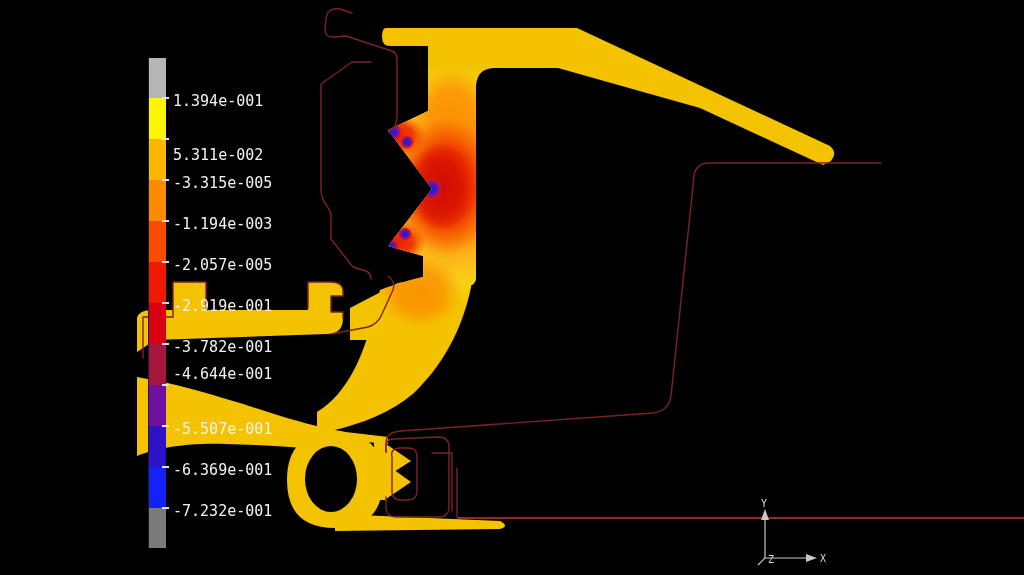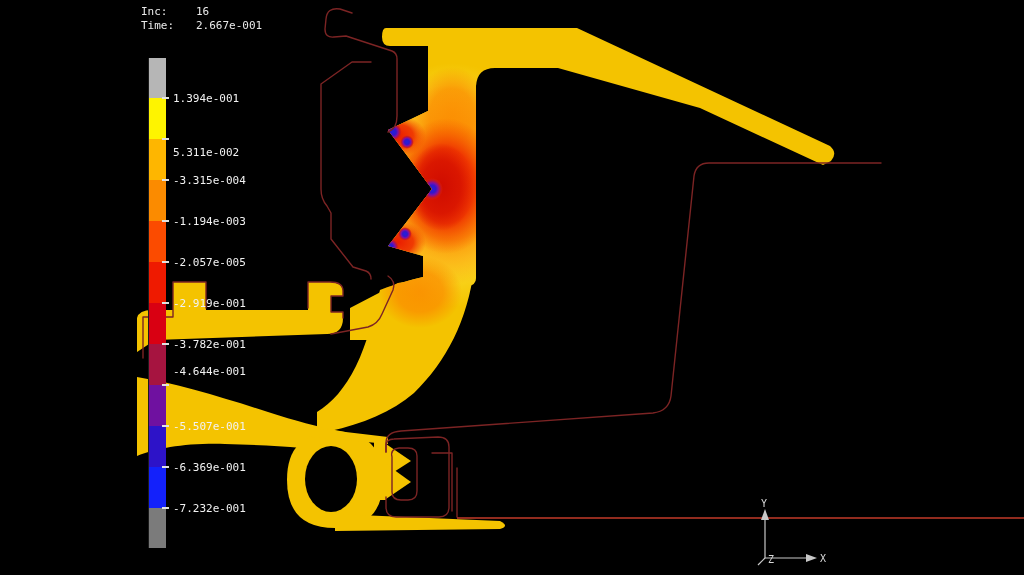--- a/index.html
+++ b/index.html
@@ -11,44 +11,34 @@
   
   .readout{position:absolute;left:141px;top:5px;color:#e9e9e9;font-size:11px;line-height:14px;}
   .readout .row{display:flex;}
   .readout .lab{display:inline-block;width:55px;}
   
   .legend{position:absolute;left:148px;top:58px;width:130px;height:490px;}
   .legend-bar{position:absolute;left:0;top:0;width:17px;height:490px;border-left:1px solid #1c1c1c;}
   .legend-bar .band{width:17px;height:41px;}
   .legend-bar .band:first-child,.legend-bar .band:last-child{height:40px;}
   .legend .tick{position:absolute;left:14px;width:7px;height:2px;background:#e2e2e2;}
-  .legend-label{position:absolute;left:25px;color:#f2f2f2;font-size:11px;white-space:nowrap;}
+  .legend-label{position:absolute;left:25px;color:#f2f2f2;font-size:15px;white-space:nowrap;}
   svg{position:absolute;left:0;top:0;}
   .wire{fill:none;stroke:var(--c-wireframe,#7c2424);stroke-width:1.4;stroke-linejoin:round;stroke-linecap:round;}
   .wirebright{fill:none;stroke:var(--c-wireframe-bright,#c23a28);stroke-width:1.6;}
   .goldfill{fill:var(--c-body,#f4c300);stroke:none;}
   .axisline{stroke:var(--c-axis,#c8c8c8);stroke-width:1.2;fill:none;}
   .axishead{fill:var(--c-axis,#c8c8c8);}
   .axistext{fill:#d8d8d8;font-size:10px;font-family:"DejaVu Sans Mono",monospace;}
 </style>
 </head>
 <body>
 
 <div id="stage">
 
-  <div class="readout">
-    <div class="row">
-      <span class="lab">Inc:</span>
-      <span class="val">16</span>
-    </div>
-    <div class="row">
-      <span class="lab">Time:</span>
-      <span class="val">2.667e-001</span>
-    </div>
-  </div>
 
   <svg width="1024" height="575" viewBox="0 0 1024 575">
     <defs>
       <radialGradient id="gPale">
         <stop offset="0%" stop-color="#ffef60" stop-opacity="0.95"></stop>
         <stop offset="60%" stop-color="#ffe840" stop-opacity="0.75"></stop>
         <stop offset="100%" stop-color="#ffe840" stop-opacity="0"></stop>
       </radialGradient>
       <radialGradient id="gOrange">
         <stop offset="0%" stop-color="#fb8b00"></stop>
@@ -157,21 +147,21 @@
     <div class="tick" style="top:162px"></div>
     <div class="tick" style="top:203px"></div>
     <div class="tick" style="top:244px"></div>
     <div class="tick" style="top:285px"></div>
     <div class="tick" style="top:326px"></div>
     <div class="tick" style="top:367px"></div>
     <div class="tick" style="top:408px"></div>
     <div class="tick" style="top:449px"></div>
     <div class="legend-label" style="top:34px">1.394e-001</div>
     <div class="legend-label" style="top:88px">5.311e-002</div>
-    <div class="legend-label" style="top:116px">-3.315e-004</div>
+    <div class="legend-label" style="top:116px">-3.315e-005</div>
     <div class="legend-label" style="top:157px">-1.194e-003</div>
     <div class="legend-label" style="top:198px">-2.057e-005</div>
     <div class="legend-label" style="top:239px">-2.919e-001</div>
     <div class="legend-label" style="top:280px">-3.782e-001</div>
     <div class="legend-label" style="top:307px">-4.644e-001</div>
     <div class="legend-label" style="top:362px">-5.507e-001</div>
     <div class="legend-label" style="top:403px">-6.369e-001</div>
     <div class="legend-label" style="top:444px">-7.232e-001</div>
   </div>
 

